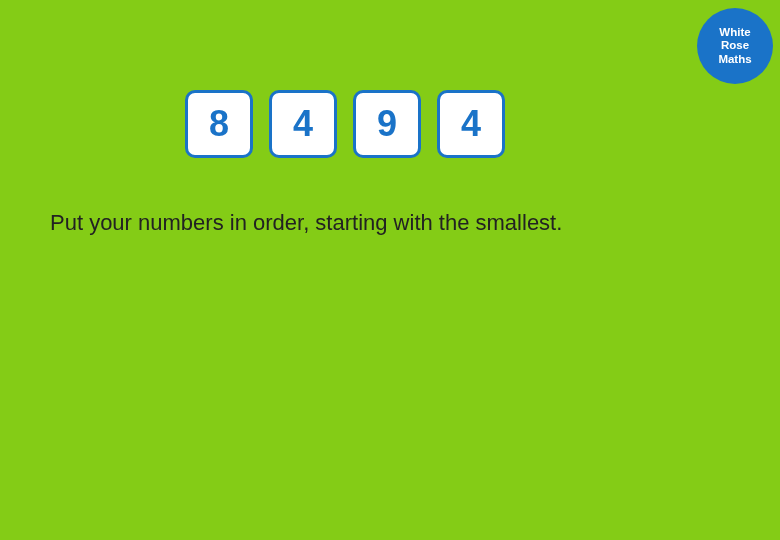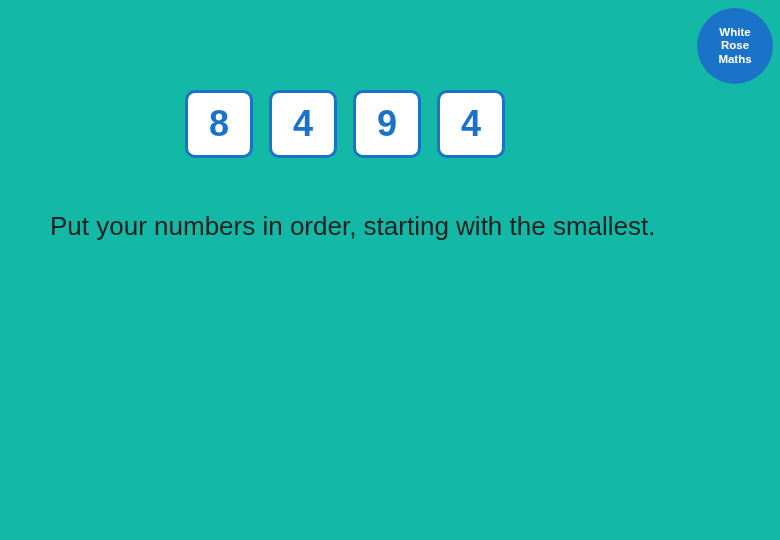--- a/index.html
+++ b/index.html
@@ -14,21 +14,21 @@
       background: #ffffff;
       font-family: Arial, sans-serif;
       position: relative;
       overflow: hidden;
     }
 
     .page-container {
       width: 780px;
       height: 540px;
       position: relative;
-      background: #14b8a6;
+      background: #84cc16;
     }
 
     
     .logo {
       position: absolute;
       top: 8px;
       right: 7px;
       width: 76px;
       height: 76px;
       border-radius: 50%;
@@ -84,21 +84,21 @@
       display: flex;
       align-items: center;
       justify-content: center;
       font-size: 36px;
       font-weight: bold;
       color: #1a73c8;
       background: #ffffff;
     }
 
     .instruction-text {
-      font-size: 26px;
+      font-size: 22px;
       color: #222222;
       line-height: 1.4;
     }
   </style>
 </head>
 <body>
 
 <div class="page-container">
 
   <div class="logo">

